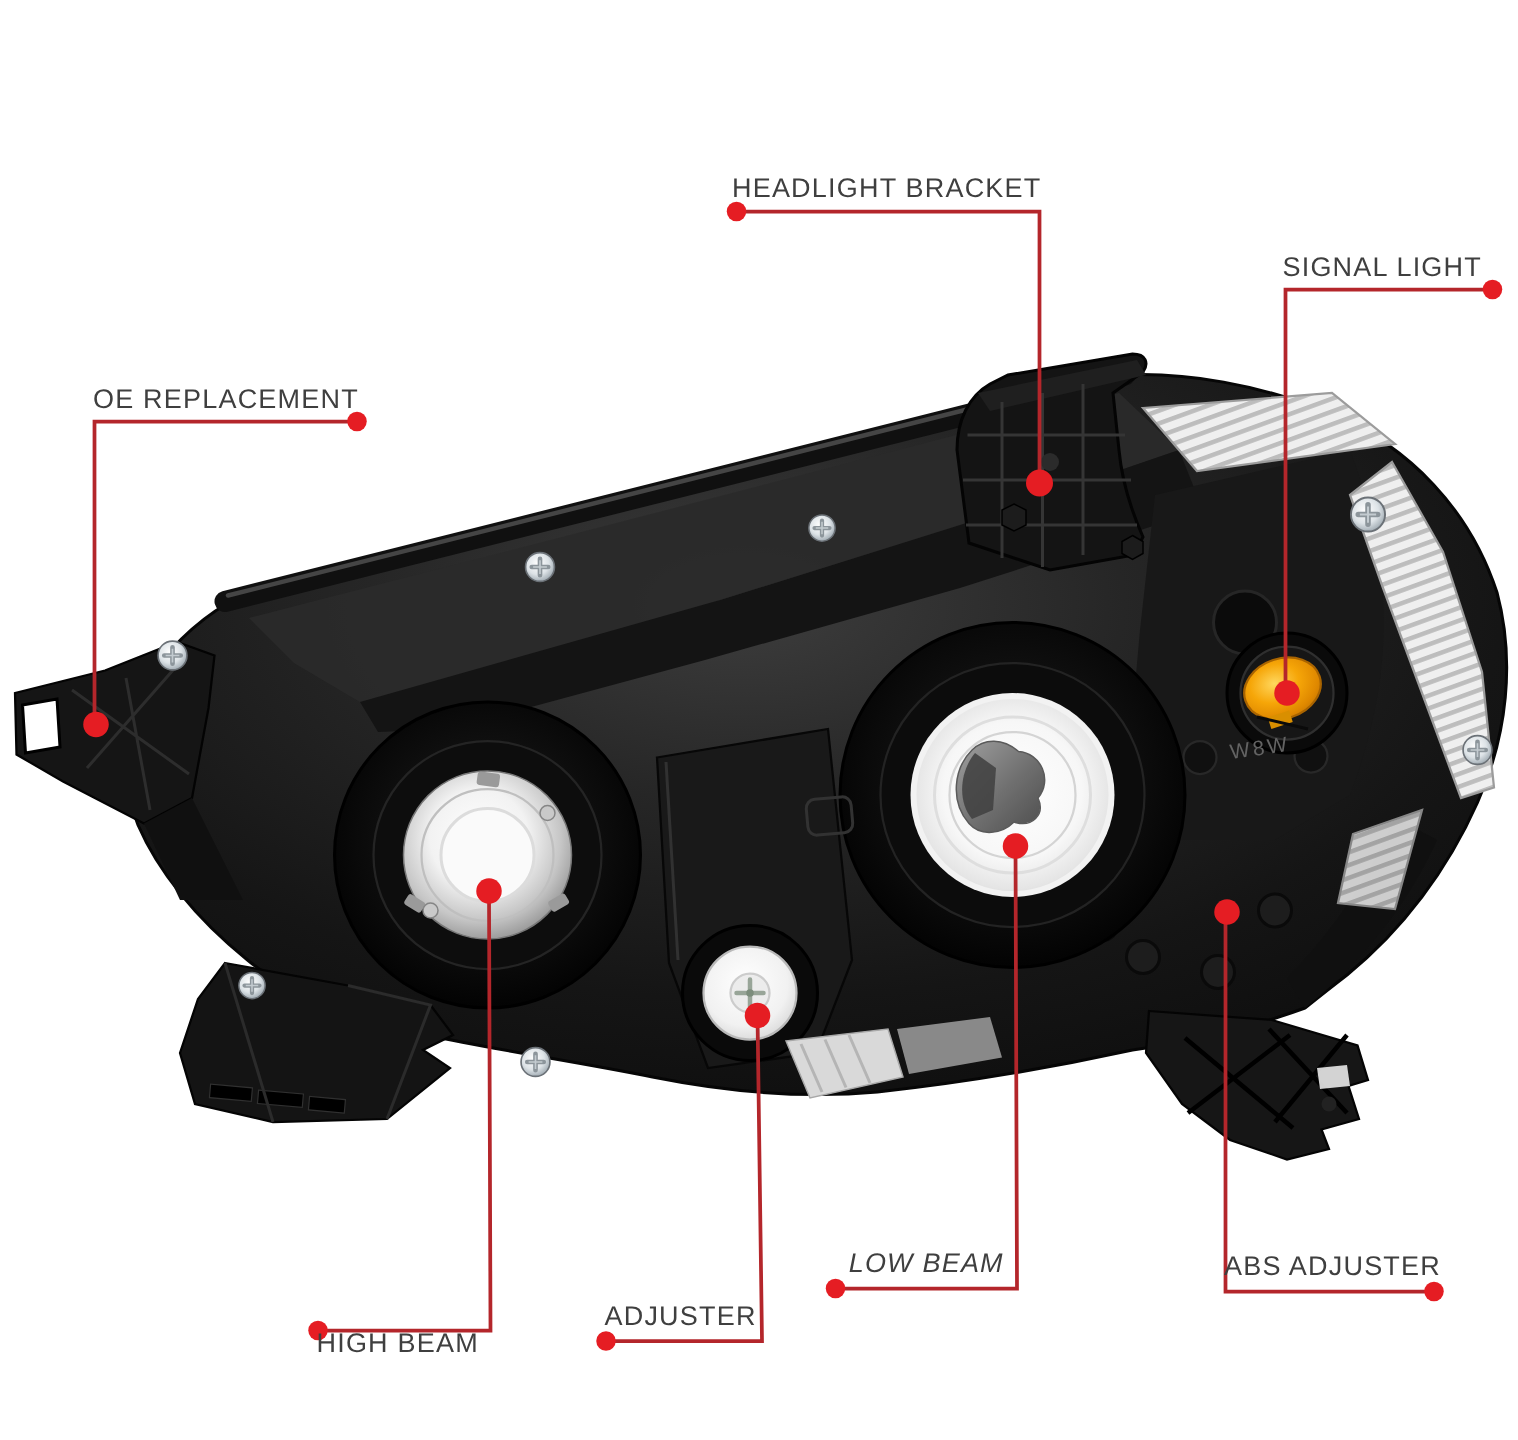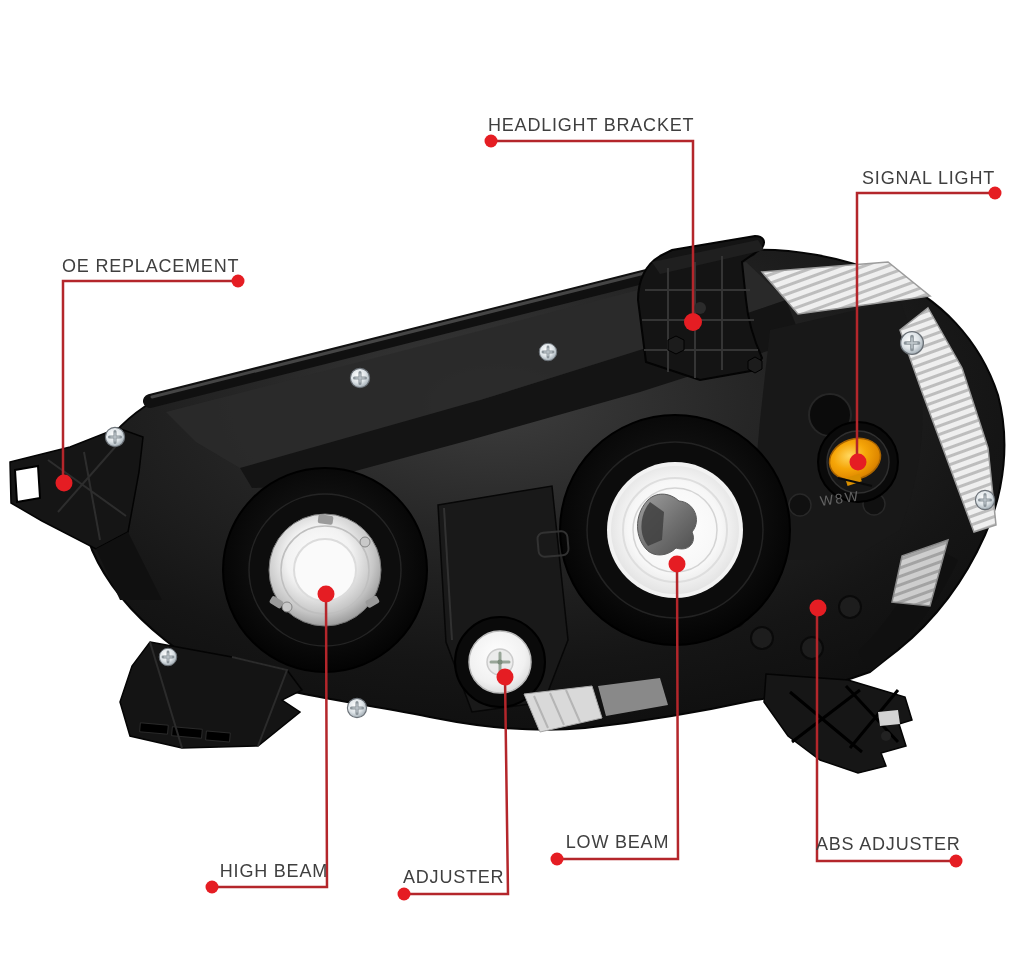--- a/index.html
+++ b/index.html
@@ -6,25 +6,25 @@
   .stage {
     position:relative; width:1012px; height:960px; background:#ffffff;
     font-family:"Liberation Sans", sans-serif; overflow:hidden;
   }
   .stage svg { position:absolute; left:0; top:0; }
   .callout-label {
     position:absolute; color:#3f3f3f; font-size:18px; font-weight:400;
     letter-spacing:0.8px; white-space:nowrap; line-height:24px;
   }
   #lbl-headlight-bracket { left:488px; top:113px; width:206px; text-align:center; }
-  #lbl-signal-light      { left:855px; top:166px; width:140px; text-align:right; }
+  #lbl-signal-light      { left:855px; top:166px; width:140px; text-align:left; }
   #lbl-oe-replacement    { left:62px;  top:254px; width:177px; }
-  #lbl-high-beam         { left:211px; top:859px; width:117px; text-align:right; }
+  #lbl-high-beam         { left:211px; top:883px; width:117px; text-align:left; }
   #lbl-adjuster          { left:403px; top:865px; width:107px; text-align:left; }
-  #lbl-low-beam          { left:556px; top:830px; width:123px; text-align:center; }
+  #lbl-low-beam          { left:556px; top:830px; width:123px; text-align:center;font-style:italic; }
   #lbl-abs-housing       { left:816px; top:832px; width:142px; text-align:center; }
 </style>
 </head>
 <body>
 
 <div class="stage">
 
 <svg width="1012" height="960" viewBox="0 0 1012 960">
   <defs>
     <radialGradient id="gHouse" cx="45%" cy="32%" r="78%">

